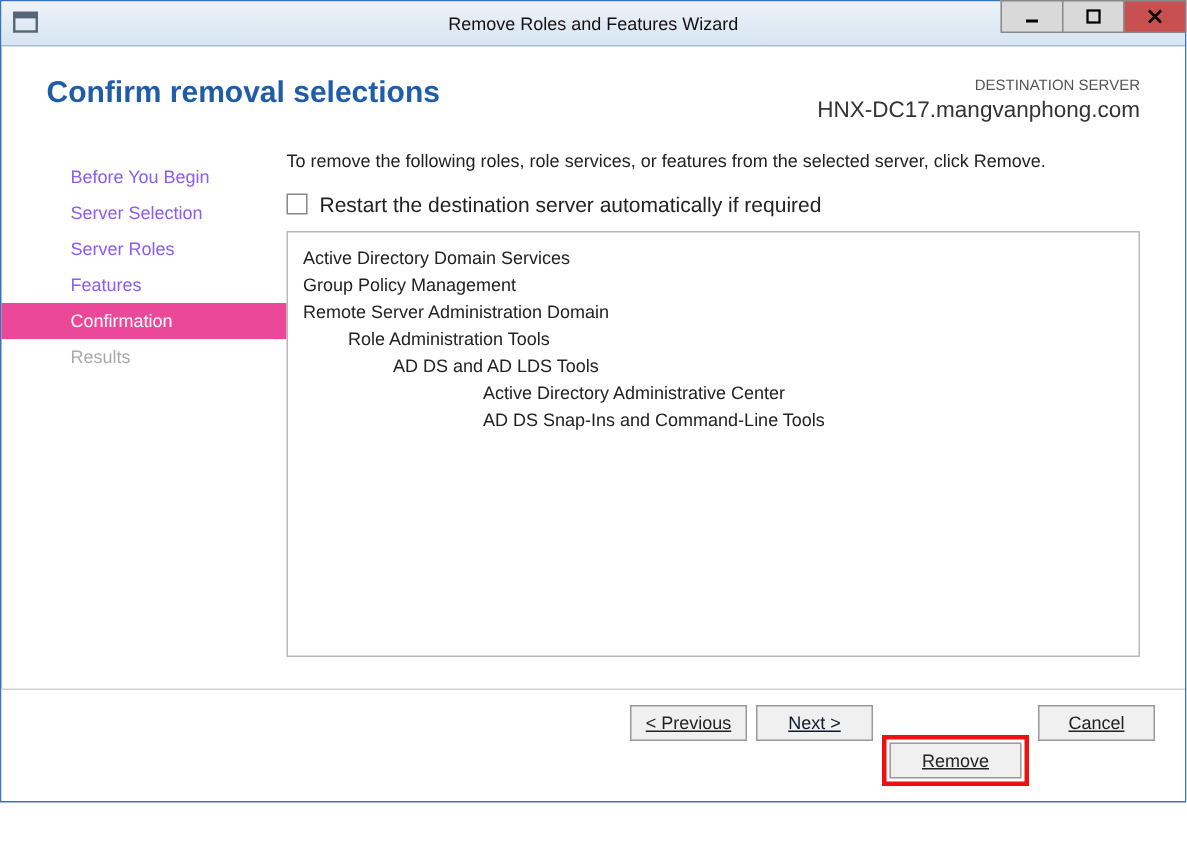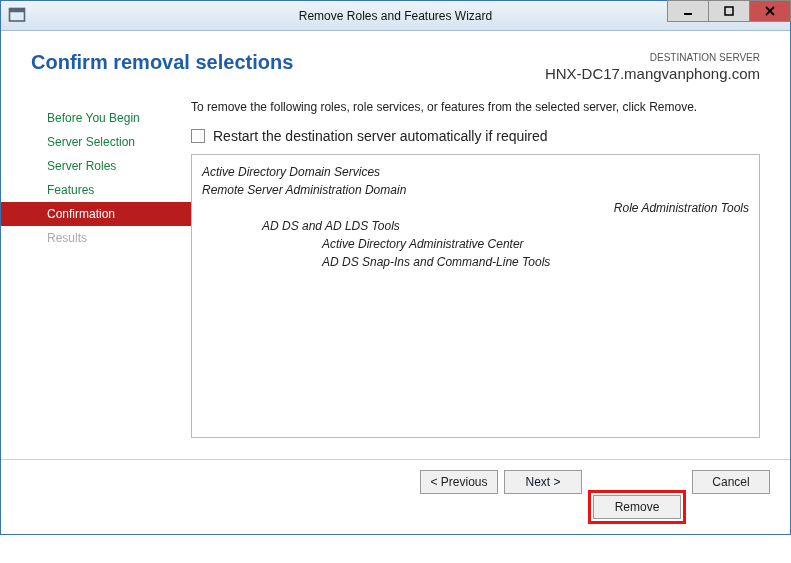--- a/index.html
+++ b/index.html
@@ -97,26 +97,26 @@
     flex: 1;
     display: flex;
     padding: 10px 30px 0 0;
   }
   .sidebar {
     width: 190px;
     padding-top: 6px;
   }
   .step {
     font-size: 12px;
-    color: #15803d;
+    color: #8b5cf6;
     padding: 5px 0 5px 46px;
     cursor: pointer;
   }
   .step.selected {
-    background: #b91c1c;
+    background: #ec4899;
     color: #fff;
   }
   .step.disabled { color: #aaa; }
 
   .main {
     flex: 1;
     display: flex;
     flex-direction: column;
   }
   .instruction {
@@ -139,23 +139,23 @@
     background: #fff;
   }
   .listbox {
     border: 1px solid #b8b8b8;
     height: 284px;
     padding: 8px 10px;
     font-size: 12px;
     color: #222;
     overflow: auto;
   }
-  .tree-item { padding: 2px 0; font-style: italic; }
+  .tree-item { padding: 2px 0; }
   .lvl0 { padding-left: 0; }
-  .lvl1 { padding-left: 30px; text-align: right; }
+  .lvl1 { padding-left: 30px; }
   .lvl2 { padding-left: 60px; }
   .lvl3 { padding-left: 90px; }
   .lvl4 { padding-left: 120px; }
 
   .footer {
     border-top: 1px solid #d0d0d0;
     padding: 10px 20px;
     display: flex;
     justify-content: flex-end;
     gap: 6px;
@@ -166,20 +166,21 @@
     height: 24px;
     border: 1px solid #9a9a9a;
     background: #f0f0f0;
     font-size: 12px;
     color: #222;
     display: flex;
     align-items: center;
     justify-content: center;
     cursor: pointer;
     padding: 0 8px;
+    text-decoration: underline;
   }
   .btn.disabled {
     color: #0f172a;
     cursor: default;
   }
   .btn-highlight {
     border: 3px solid #e11;
     padding: 2px;
     display: flex;
     margin-top: 20px;
@@ -241,20 +242,21 @@
       </div>
 
       <div class="main">
         <div class="instruction">To remove the following roles, role services, or features from the selected server, click Remove.</div>
         <div class="restart-row">
           <div class="checkbox"></div>
           <span>Restart the destination server automatically if required</span>
         </div>
         <div class="listbox">
           <div class="tree-item lvl0">Active Directory Domain Services</div>
+          <div class="tree-item lvl0">Group Policy Management</div>
           <div class="tree-item lvl0">Remote Server Administration Domain</div>
           <div class="tree-item lvl1">Role Administration Tools</div>
           <div class="tree-item lvl2">AD DS and AD LDS Tools</div>
           <div class="tree-item lvl4">Active Directory Administrative Center</div>
           <div class="tree-item lvl4">AD DS Snap-Ins and Command-Line Tools</div>
         </div>
       </div>
 
     </div>
 

